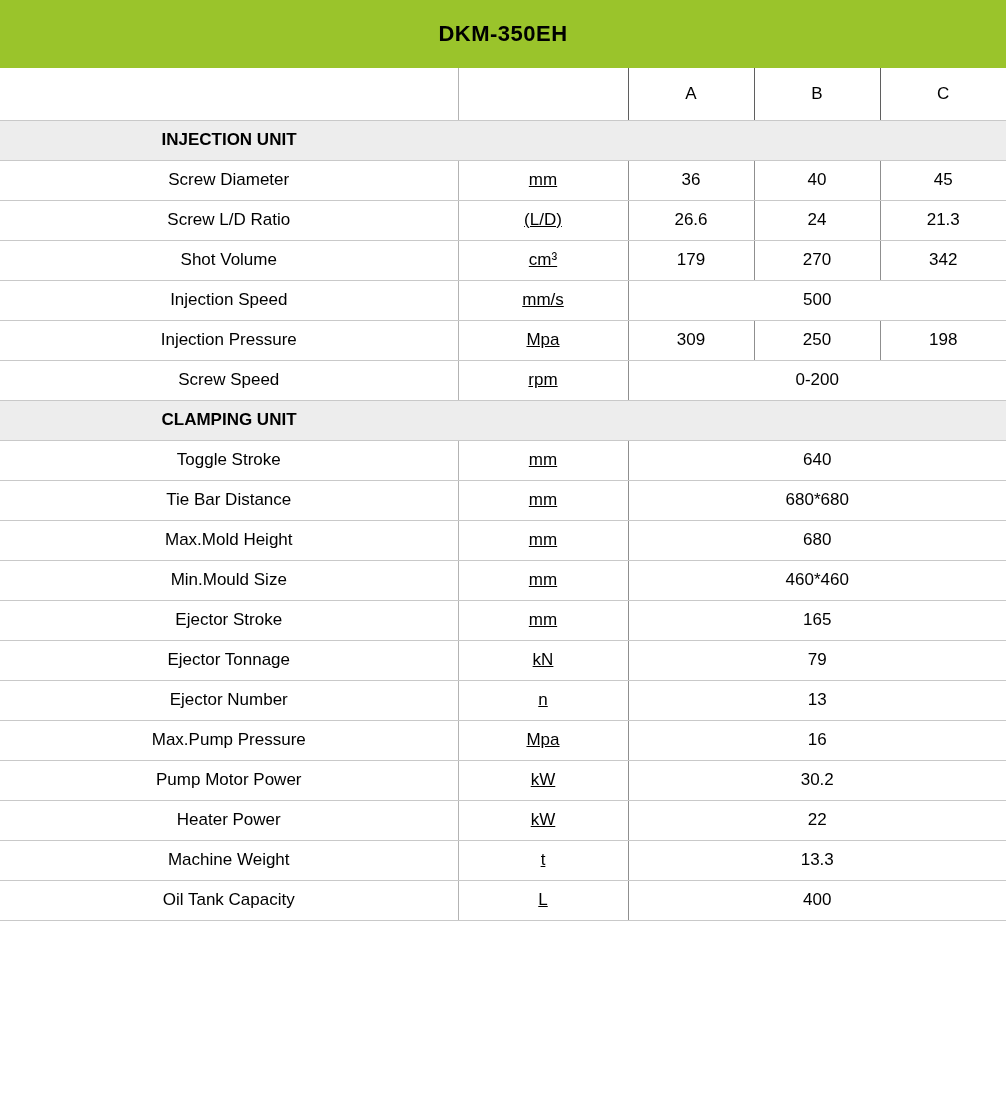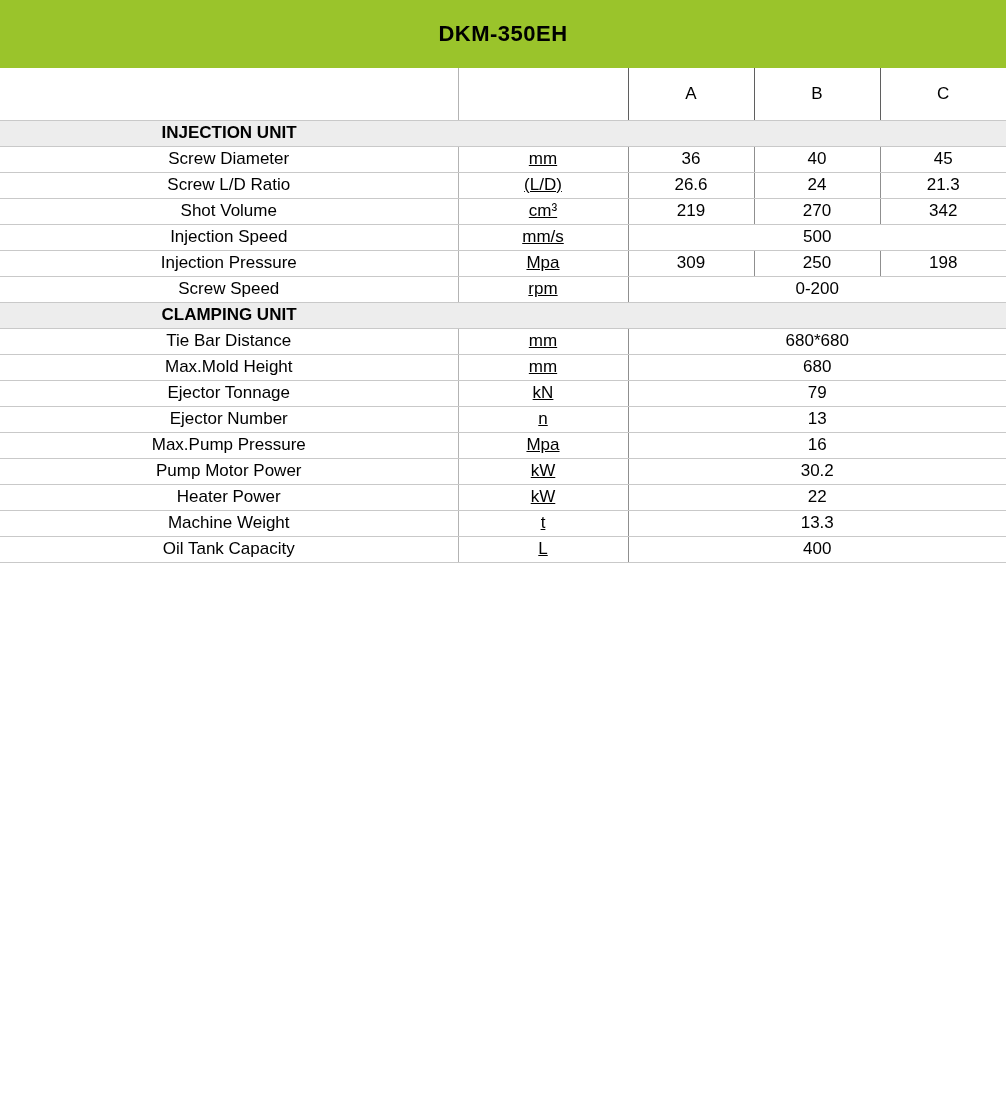--- a/index.html
+++ b/index.html
@@ -47,21 +47,21 @@
     font-weight: normal;
     font-size: 17px;
     text-align: center;
     vertical-align: middle;
     border-bottom: 1px solid var(--border-light);
     padding: 0;
   }
   thead th.vcol { border-left: 1px solid #5f5f5f; }
   thead th.ucol { border-left: 1px solid var(--border-mid); }
 
-  tbody tr { height: 26px; }
+  tbody tr { height: 40px; }
   tbody td {
     font-size: 17px;
     text-align: center;
     vertical-align: middle;
     border-bottom: 1px solid var(--border-light);
     padding: 0;
     overflow: hidden;
     white-space: nowrap;
   }
   td.label-cell { }
@@ -119,21 +119,21 @@
       <tr>
         <td class="label-cell">Screw L/D Ratio</td>
         <td class="unit-cell">(L/D)</td>
         <td class="value-cell">26.6</td>
         <td class="value-cell">24</td>
         <td class="value-cell">21.3</td>
       </tr>
       <tr>
         <td class="label-cell">Shot Volume</td>
         <td class="unit-cell">cm³</td>
-        <td class="value-cell">219</td>
+        <td class="value-cell">179</td>
         <td class="value-cell">270</td>
         <td class="value-cell">342</td>
       </tr>
       <tr>
         <td class="label-cell">Injection Speed</td>
         <td class="unit-cell">mm/s</td>
         <td class="value-cell" colspan="3">500</td>
       </tr>
       <tr>
         <td class="label-cell">Injection Pressure</td>
@@ -146,28 +146,43 @@
         <td class="label-cell">Screw Speed</td>
         <td class="unit-cell">rpm</td>
         <td class="value-cell" colspan="3">0-200</td>
       </tr>
       <tr class="section-row">
         <td colspan="5">
           <div class="section-label">CLAMPING UNIT</div>
         </td>
       </tr>
       <tr>
+        <td class="label-cell">Toggle Stroke</td>
+        <td class="unit-cell">mm</td>
+        <td class="value-cell" colspan="3">640</td>
+      </tr>
+      <tr>
         <td class="label-cell">Tie Bar Distance</td>
         <td class="unit-cell">mm</td>
         <td class="value-cell" colspan="3">680*680</td>
       </tr>
       <tr>
         <td class="label-cell">Max.Mold Height</td>
         <td class="unit-cell">mm</td>
         <td class="value-cell" colspan="3">680</td>
+      </tr>
+      <tr>
+        <td class="label-cell">Min.Mould Size</td>
+        <td class="unit-cell">mm</td>
+        <td class="value-cell" colspan="3">460*460</td>
+      </tr>
+      <tr>
+        <td class="label-cell">Ejector Stroke</td>
+        <td class="unit-cell">mm</td>
+        <td class="value-cell" colspan="3">165</td>
       </tr>
       <tr>
         <td class="label-cell">Ejector Tonnage</td>
         <td class="unit-cell">kN</td>
         <td class="value-cell" colspan="3">79</td>
       </tr>
       <tr>
         <td class="label-cell">Ejector Number</td>
         <td class="unit-cell">n</td>
         <td class="value-cell" colspan="3">13</td>

